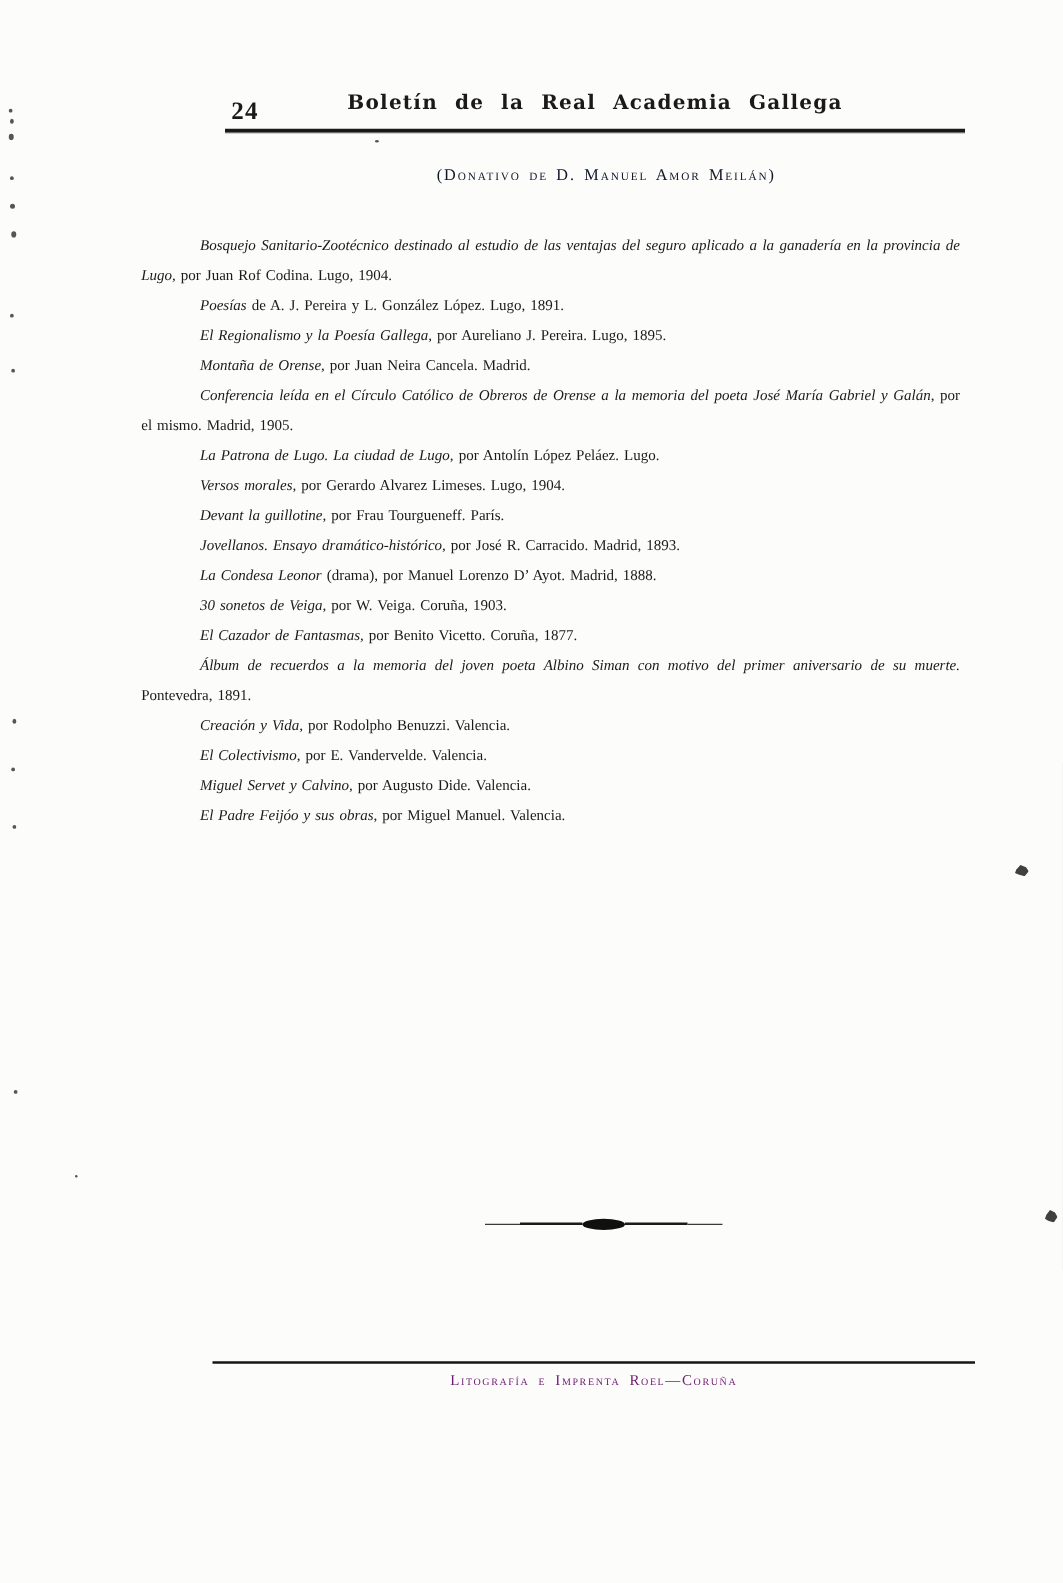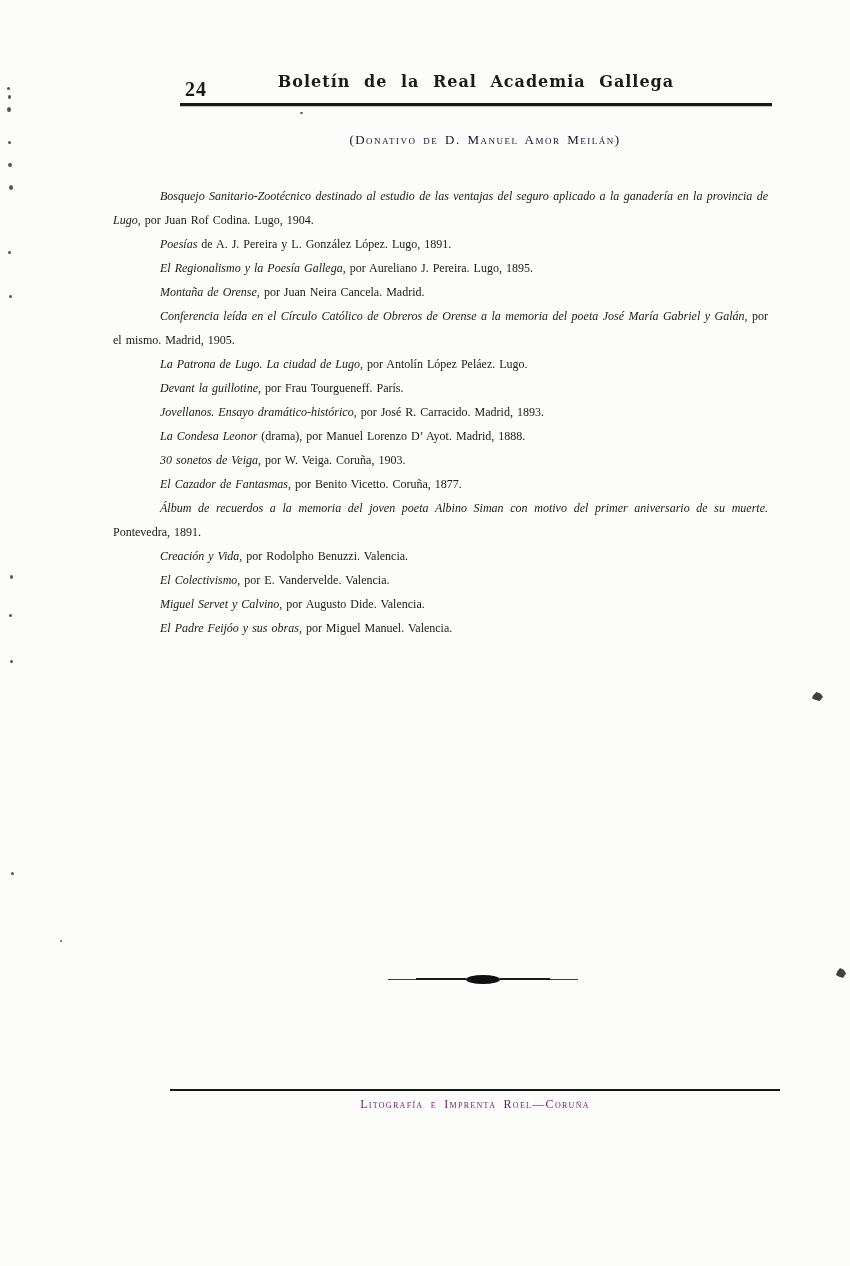--- a/index.html
+++ b/index.html
@@ -95,20 +95,21 @@
 
     <p class="entry"><em>El Regionalismo y la Poesía Gallega,</em><span> por Aureliano J. Pereira. Lugo, 1895.</span></p>
 
     <p class="entry"><em>Montaña de Orense,</em><span> por Juan Neira Cancela. Madrid.</span></p>
 
     <p class="entry"><em>Conferencia leída en el Círculo Católico de Obreros de Orense a la memoria del poeta José María Gabriel y Galán,</em><span> por el mismo. Madrid, 1905.</span></p>
 
     <p class="entry"><em>La Patrona de Lugo. La ciudad de Lugo,</em><span> por Antolín López Peláez. Lugo.</span></p>
 
 
+    <p class="entry"><em>Versos morales,</em><span> por Gerardo Alvarez Limeses. Lugo, 1904.</span></p>
 
     <p class="entry"><em>Devant la guillotine,</em><span> por Frau Tourgueneff. París.</span></p>
 
     <p class="entry"><em>Jovellanos. Ensayo dramático-histórico,</em><span> por José R. Carracido. Madrid, 1893.</span></p>
 
     <p class="entry"><em>La Condesa Leonor</em><span> (drama), por Manuel Lorenzo D’ Ayot. Madrid, 1888.</span></p>
 
     <p class="entry"><em>30 sonetos de Veiga,</em><span> por W. Veiga. Coruña, 1903.</span></p>
 
     <p class="entry"><em>El Cazador de Fantasmas,</em><span> por Benito Vicetto. Coruña, 1877.</span></p>

